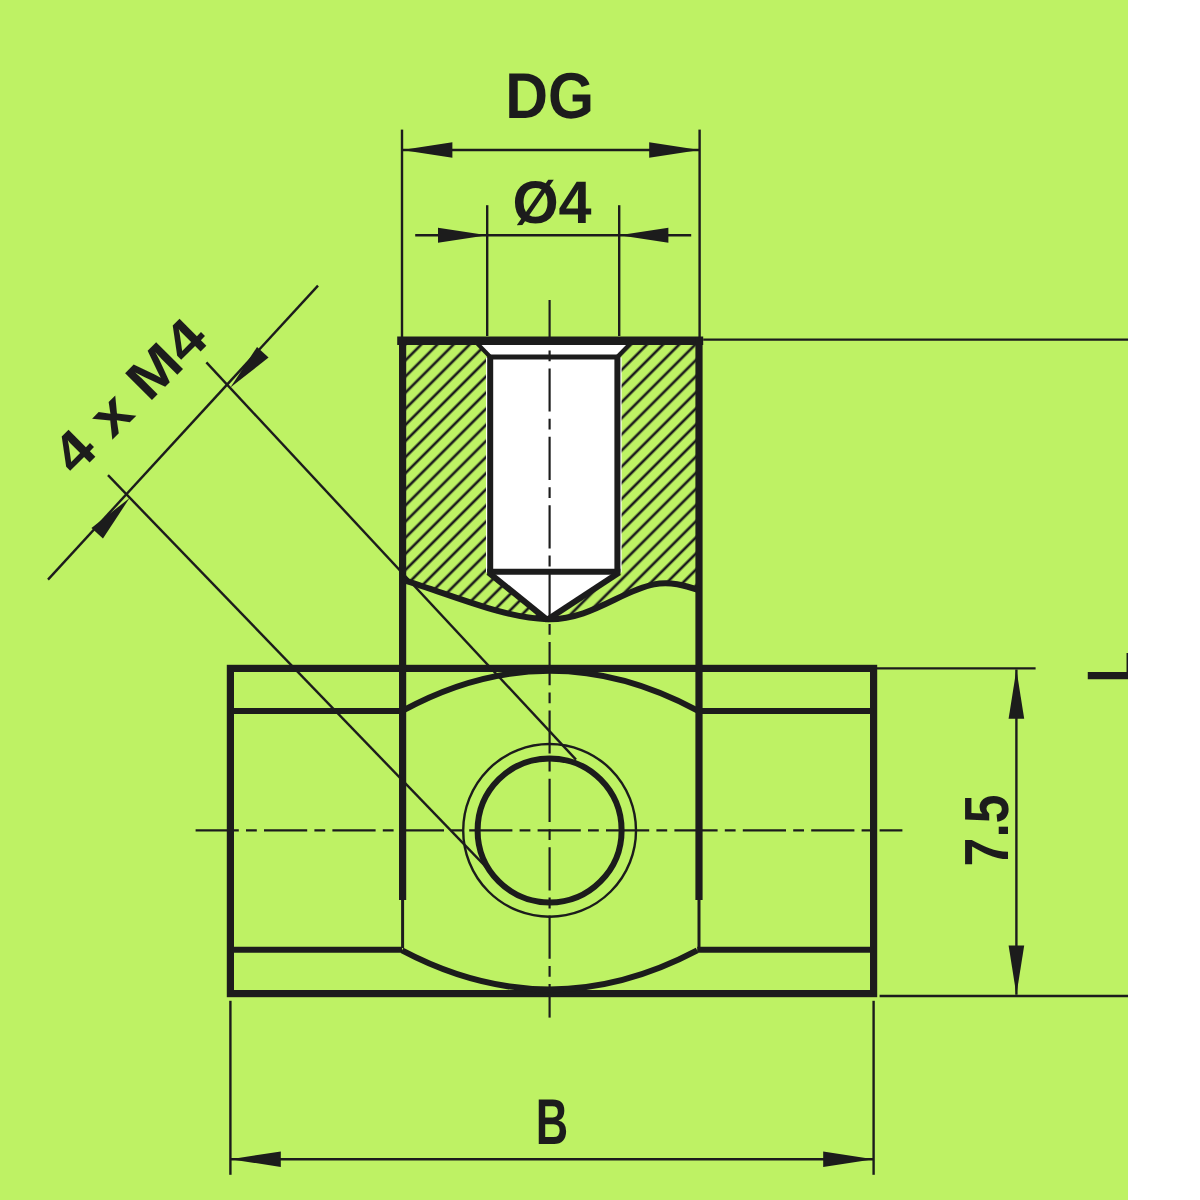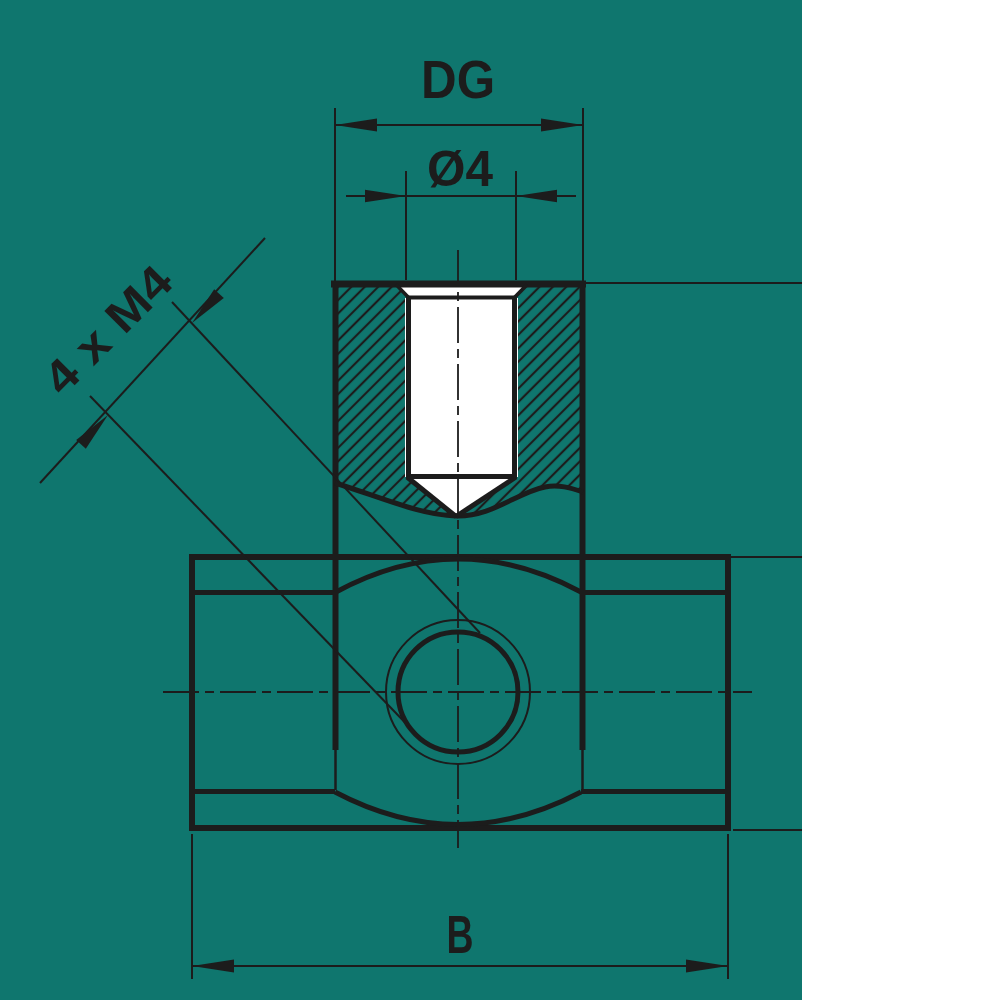--- a/index.html
+++ b/index.html
@@ -1,16 +1,16 @@
 <!DOCTYPE html>
 <html><head>
 <meta charset="utf-8">
 <style>
   html,body{margin:0;padding:0;background:#ffffff;}
-  .stage{width:802px;height:1000px;position:relative;background:#0f766e;overflow:hidden;}
+  .stage{width:940px;height:1000px;position:relative;background:#bef264;overflow:hidden;}
   svg{display:block;}
   text{font-family:"Liberation Sans", sans-serif;font-weight:bold;}
 </style>
 </head>
 <body>
 
 <div class="stage">
 <svg width="1000" height="1000" viewBox="0 0 1000 1000">
   <defs>
     <pattern id="hatch" patternUnits="userSpaceOnUse" width="9.5" height="9.5" patternTransform="rotate(-45)">

